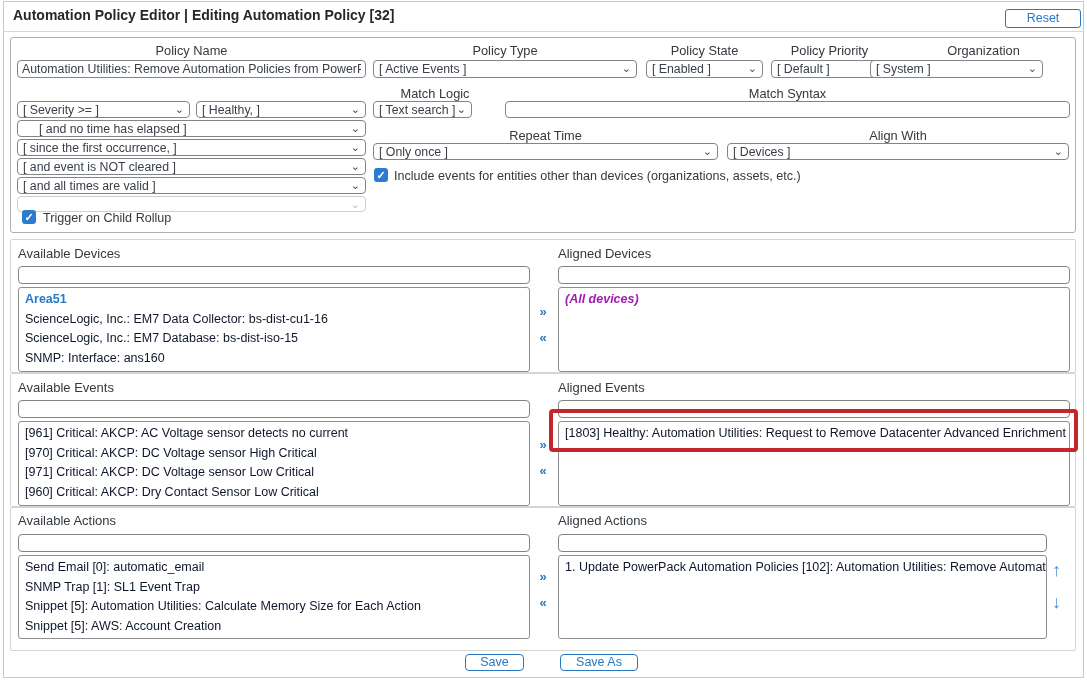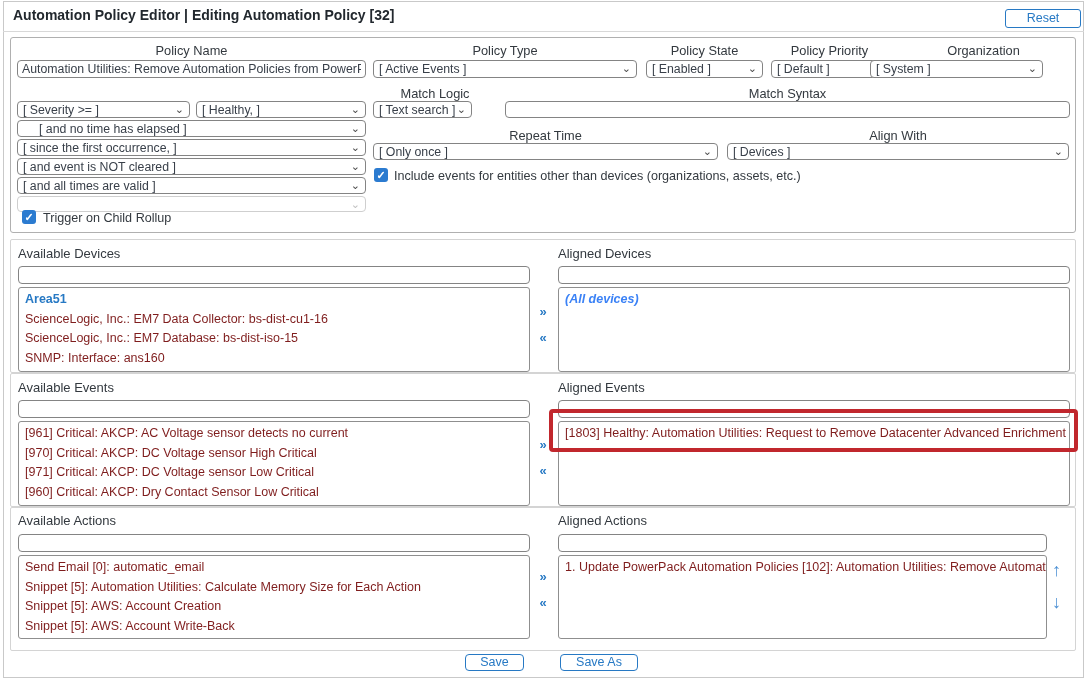--- a/index.html
+++ b/index.html
@@ -22,23 +22,23 @@
   .sel.muted{border-color:#cfcfcf;}
   .sel.muted .chev{color:#c0c0c0;}
   .inp{box-sizing:border-box;border:1px solid #848484;border-radius:4px;background:#fff;
        font-size:12.3px;padding:0 4px;font-family:"Liberation Sans",sans-serif;color:#39404a;outline:none;}
   .cb{width:14px;height:14px;background:#2b7bd0;border-radius:3px;color:#fff;font-size:11px;
       line-height:14px;text-align:center;font-weight:bold;cursor:pointer;}
   .cblbl{font-size:12.6px;color:#33393f;white-space:nowrap;}
   .listbox{box-sizing:border-box;border:1px solid #8f8f8f;border-radius:3px;background:#fff;
            overflow:hidden;padding-top:2px;}
   .li{height:19.5px;line-height:19.5px;padding:0 6px;font-size:12.5px;white-space:nowrap;
-      overflow:hidden;color:#7f1d1d;cursor:default;}
+      overflow:hidden;color:#0f172a;cursor:default;}
   .li.grp{color:#2779c4;font-weight:bold;}
-  .li.alldev{font-weight:bold;font-style:italic;color:#3b82f6;}
+  .li.alldev{font-weight:bold;font-style:italic;color:#a21caf;}
   .xfer{font-size:13px;font-weight:bold;color:#2779c4;cursor:pointer;width:14px;text-align:center;}
   .arrow{font-size:18px;color:#4a8fd4;cursor:pointer;line-height:18px;}
   .redbox{border:4px solid #c1272d;border-radius:4px;pointer-events:none;z-index:5;}
 </style>
 </head>
 <body>
 
 <div id="page">
 
   <div class="abs window"></div>
@@ -169,20 +169,21 @@
       <div class="li">[1803] Healthy: Automation Utilities: Request to Remove Datacenter Advanced Enrichment Polic</div>
     </div>
 
   <div class="abs redbox" style="left:549px;top:409px;width:521px;height:35px;"></div>
 
   <div class="abs section" style="left:10px;top:507px;width:1066px;height:144px;"></div>
   <div class="abs slbl" style="left:18px;top:513px;">Available Actions</div>
   <input class="abs inp" style="left: 18px; top: 534px; width: 512px; height: 18px;" value="">
   <div class="abs listbox" style="left:18px;top:555px;width:512px;height:84px;">
       <div class="li">Send Email [0]: automatic_email</div>
+      <div class="li">SNMP Trap [1]: SL1 Event Trap</div>
       <div class="li">Snippet [5]: Automation Utilities: Calculate Memory Size for Each Action</div>
       <div class="li">Snippet [5]: AWS: Account Creation</div>
       <div class="li">Snippet [5]: AWS: Account Write-Back</div>
     </div>
 
   <div class="abs xfer" style="left:536px;top:569px;"><span>»</span></div>
   <div class="abs xfer" style="left:536px;top:595px;"><span>«</span></div>
 
   <div class="abs slbl" style="left:558px;top:513px;">Aligned Actions</div>
   <input class="abs inp" style="left: 558px; top: 534px; width: 489px; height: 18px;" value="">

